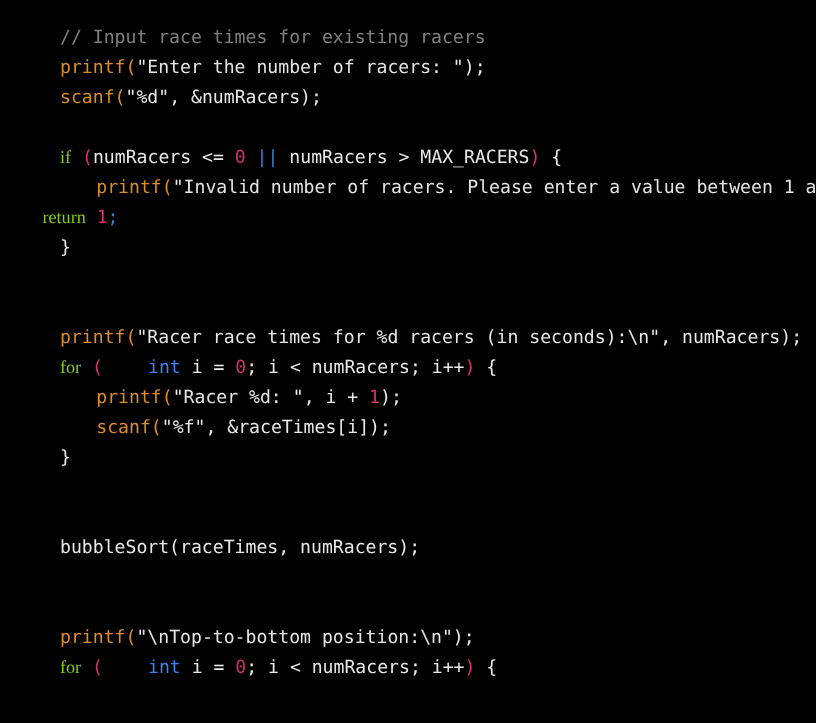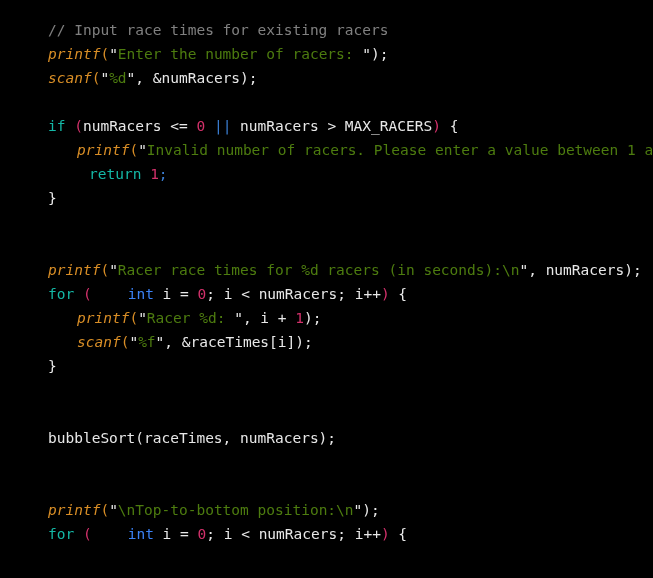--- a/index.html
+++ b/index.html
@@ -26,42 +26,42 @@
     height: 24px;
     line-height: 24px;
     font-size: 14.5px;
     white-space: pre;
     padding-left: 48px;
     letter-spacing: 0px;
     overflow: hidden;
   }
   .tok { white-space: pre; }
   .t-comment  { color: #808080; }
-  .t-keyword  { color: #14b8a6; }
+  .t-keyword  { color: #84cc16; font-family: Liberation Serif, serif; }
   .t-type     { color: #3b82f6; margin-left: 36px; }
-  .t-func     { color: #d98e26; font-style: italic; }
-  .t-string   { color: #4d7c0f; }
+  .t-func     { color: #d98e26; }
+  .t-string   { color: #e5e5e5; }
   .t-quote    { color: #e8e8e8; }
   .t-number   { color: #d4316b; }
   .t-plain    { color: #e8e8e8; }
   .t-punct-o  { color: #d98e26; }
   .t-punct-p  { color: #d4316b; }
   .t-op       { color: #3b7fd4; }
 </style>
 </head>
 <body>
 
 <div id="code-editor">
     <div class="code-line" style="padding-left: 48px;"><span class="tok t-comment">// Input race times for existing racers</span></div>
     <div class="code-line" style="padding-left: 48px;"><span class="tok t-func">printf</span><span class="tok t-punct-o">(</span><span class="tok t-quote">"</span><span class="tok t-string">Enter the number of racers: </span><span class="tok t-quote">"</span><span class="tok t-plain">);</span></div>
     <div class="code-line" style="padding-left: 48px;"><span class="tok t-func">scanf</span><span class="tok t-punct-o">(</span><span class="tok t-quote">"</span><span class="tok t-string">%d</span><span class="tok t-quote">"</span><span class="tok t-plain">, &amp;numRacers);</span></div>
     <div class="code-line" style="padding-left: 48px;">&nbsp;</div>
     <div class="code-line" style="padding-left: 48px;"><span class="tok t-keyword">if</span><span class="tok t-plain"> </span><span class="tok t-punct-p">(</span><span class="tok t-plain">numRacers &lt;= </span><span class="tok t-number">0</span><span class="tok t-plain"> </span><span class="tok t-op">||</span><span class="tok t-plain"> numRacers &gt; MAX_RACERS</span><span class="tok t-punct-p">)</span><span class="tok t-plain"> {</span></div>
     <div class="code-line" style="padding-left: 77px;"><span class="tok t-func">printf</span><span class="tok t-punct-o">(</span><span class="tok t-quote">"</span><span class="tok t-string">Invalid number of racers. Please enter a value between 1 and</span></div>
-    <div class="code-line" style="padding-left: 89px;"><span class="tok t-keyword">return</span><span class="tok t-plain"> </span><span class="tok t-number">1</span><span class="tok t-op">;</span></div>
+    <div class="code-line" style="padding-left: 34px;"><span class="tok t-keyword">return</span><span class="tok t-plain"> </span><span class="tok t-number">1</span><span class="tok t-op">;</span></div>
     <div class="code-line" style="padding-left: 48px;"><span class="tok t-plain">}</span></div>
     <div class="code-line" style="padding-left: 48px;">&nbsp;</div>
     <div class="code-line" style="padding-left: 48px;">&nbsp;</div>
     <div class="code-line" style="padding-left: 48px;"><span class="tok t-func">printf</span><span class="tok t-punct-o">(</span><span class="tok t-quote">"</span><span class="tok t-string">Racer race times for %d racers (in seconds):\n</span><span class="tok t-quote">"</span><span class="tok t-plain">, numRacers);</span></div>
     <div class="code-line" style="padding-left: 48px;"><span class="tok t-keyword">for</span><span class="tok t-plain"> </span><span class="tok t-punct-p">(</span><span class="tok t-type">int</span><span class="tok t-plain"> i = </span><span class="tok t-number">0</span><span class="tok t-plain">; i &lt; numRacers; i++</span><span class="tok t-punct-p">)</span><span class="tok t-plain"> {</span></div>
     <div class="code-line" style="padding-left: 77px;"><span class="tok t-func">printf</span><span class="tok t-punct-o">(</span><span class="tok t-quote">"</span><span class="tok t-string">Racer %d: </span><span class="tok t-quote">"</span><span class="tok t-plain">, i + </span><span class="tok t-number">1</span><span class="tok t-plain">);</span></div>
     <div class="code-line" style="padding-left: 77px;"><span class="tok t-func">scanf</span><span class="tok t-punct-o">(</span><span class="tok t-quote">"</span><span class="tok t-string">%f</span><span class="tok t-quote">"</span><span class="tok t-plain">, &amp;raceTimes[i]);</span></div>
     <div class="code-line" style="padding-left: 48px;"><span class="tok t-plain">}</span></div>
     <div class="code-line" style="padding-left: 48px;">&nbsp;</div>
     <div class="code-line" style="padding-left: 48px;">&nbsp;</div>

